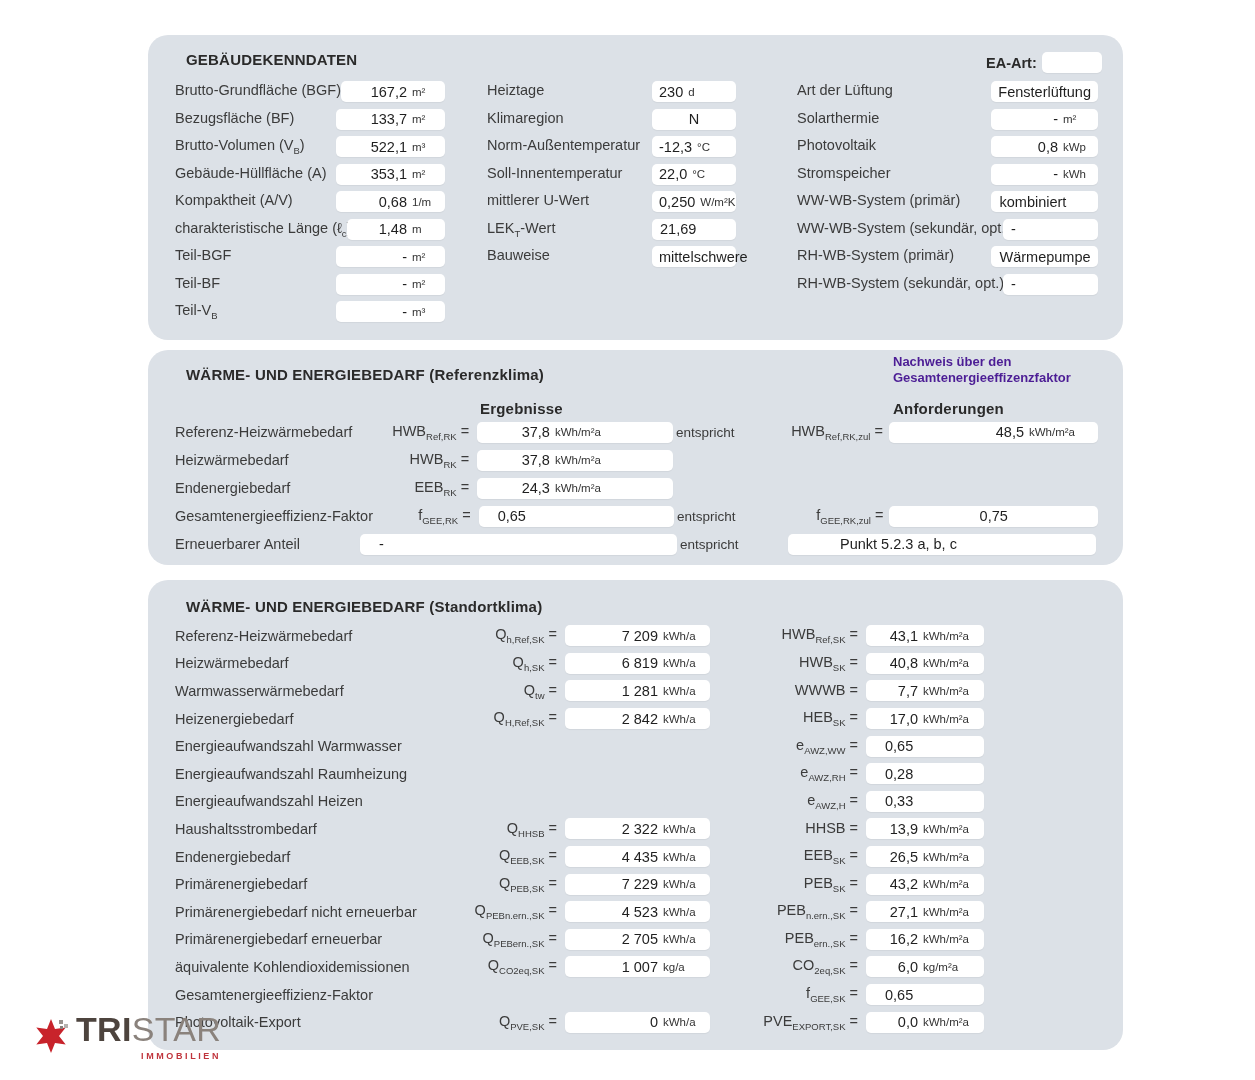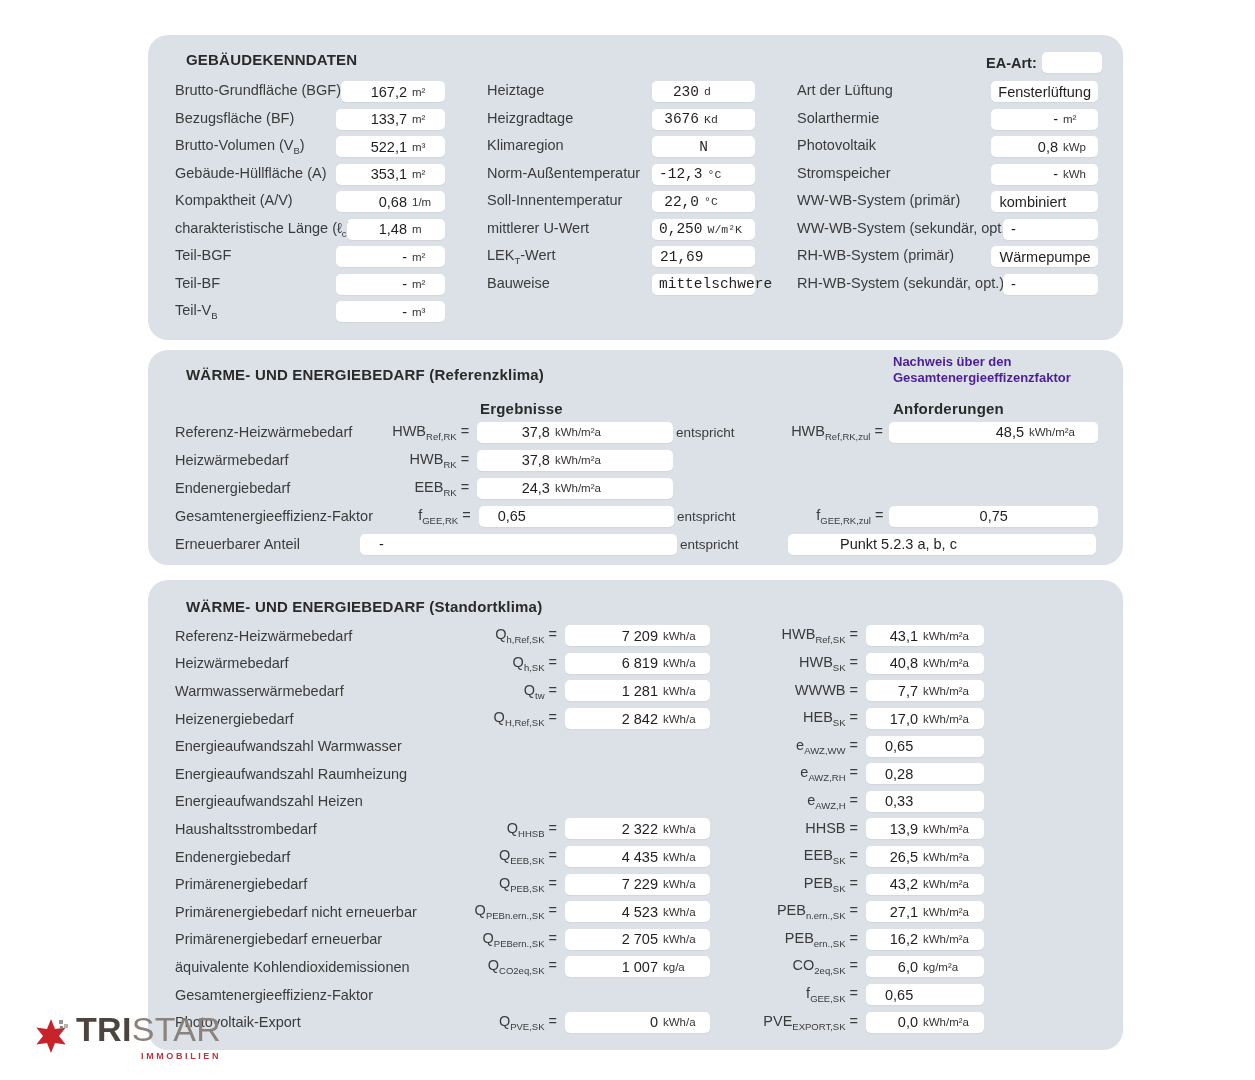--- a/index.html
+++ b/index.html
@@ -20,21 +20,21 @@
   .pbox .unit:empty{display:none;margin-left:0;}
   .pbox[data-align="center"] .val{text-align:center;}
   .pbox[data-align="left"] .val{text-align:left;padding-left:12px;}
   .pbox[data-align="left0"] .val{text-align:left;padding-left:1px;}
   
   .p1rows{position:absolute;top:43px;}
   .p1c1{left:27px;width:270px;} .p1c2{left:339px;width:268px;} .p1c3{left:649px;width:301px;}
   .pr{display:flex;align-items:center;height:27.5px;}
   .plbl{white-space:nowrap;}
   .p1c1 .plbl{width:172px;} .p1c1 .pbox{width:116px;} .p1c1 .unit{width:26px;}
-  .p1c2 .plbl{width:165px;} .p1c2 .pbox{width:103px;font-family:Liberation Mono, monospace;} .p1c2 .unit{width:44px;}
+  .p1c2 .plbl{width:165px;} .p1c2 .pbox{width:84px;} .p1c2 .unit{width:44px;}
   .p1c3 .plbl{width:206px;} .p1c3 .pbox{width:112px;align-items:center;} .p1c3 .unit{width:28px;}
   .ea{position:absolute;top:17px;left:838px;display:flex;align-items:center;gap:5px;}
   .ea .pbox{width:60px;}
   
   .note{position:absolute;left:745px;top:4px;font-weight:700;color:#4c1d95;font-size:13px;line-height:16px;}
   .hres{position:absolute;left:332px;top:50px;}
   .hreq{position:absolute;left:745px;top:50px;}
   .p2rows{position:absolute;left:27px;top:68px;width:923px;}
   .row2{display:flex;align-items:center;height:28px;}
   .lbl2{width:185px;white-space:nowrap;}
@@ -149,27 +149,20 @@
 
     <div class="p1rows p1c2">
       <div class="pr">
           <span class="plbl"><span>Heiztage</span><sub></sub><span></span></span>
           <span class="pbox">
             <span class="val">230</span>
             <span class="unit">d</span>
           </span>
         </div>
       <div class="pr">
-          <span class="plbl"><span>Heizgradtage</span><sub></sub><span></span></span>
-          <span class="pbox">
-            <span class="val">3676</span>
-            <span class="unit">Kd</span>
-          </span>
-        </div>
-      <div class="pr">
           <span class="plbl"><span>Klimaregion</span><sub></sub><span></span></span>
           <span class="pbox" data-align="center">
             <span class="val">N</span>
           </span>
         </div>
       <div class="pr">
           <span class="plbl"><span>Norm-Außentemperatur</span><sub></sub><span></span></span>
           <span class="pbox">
             <span class="val">-12,3</span>
             <span class="unit">°C</span>

